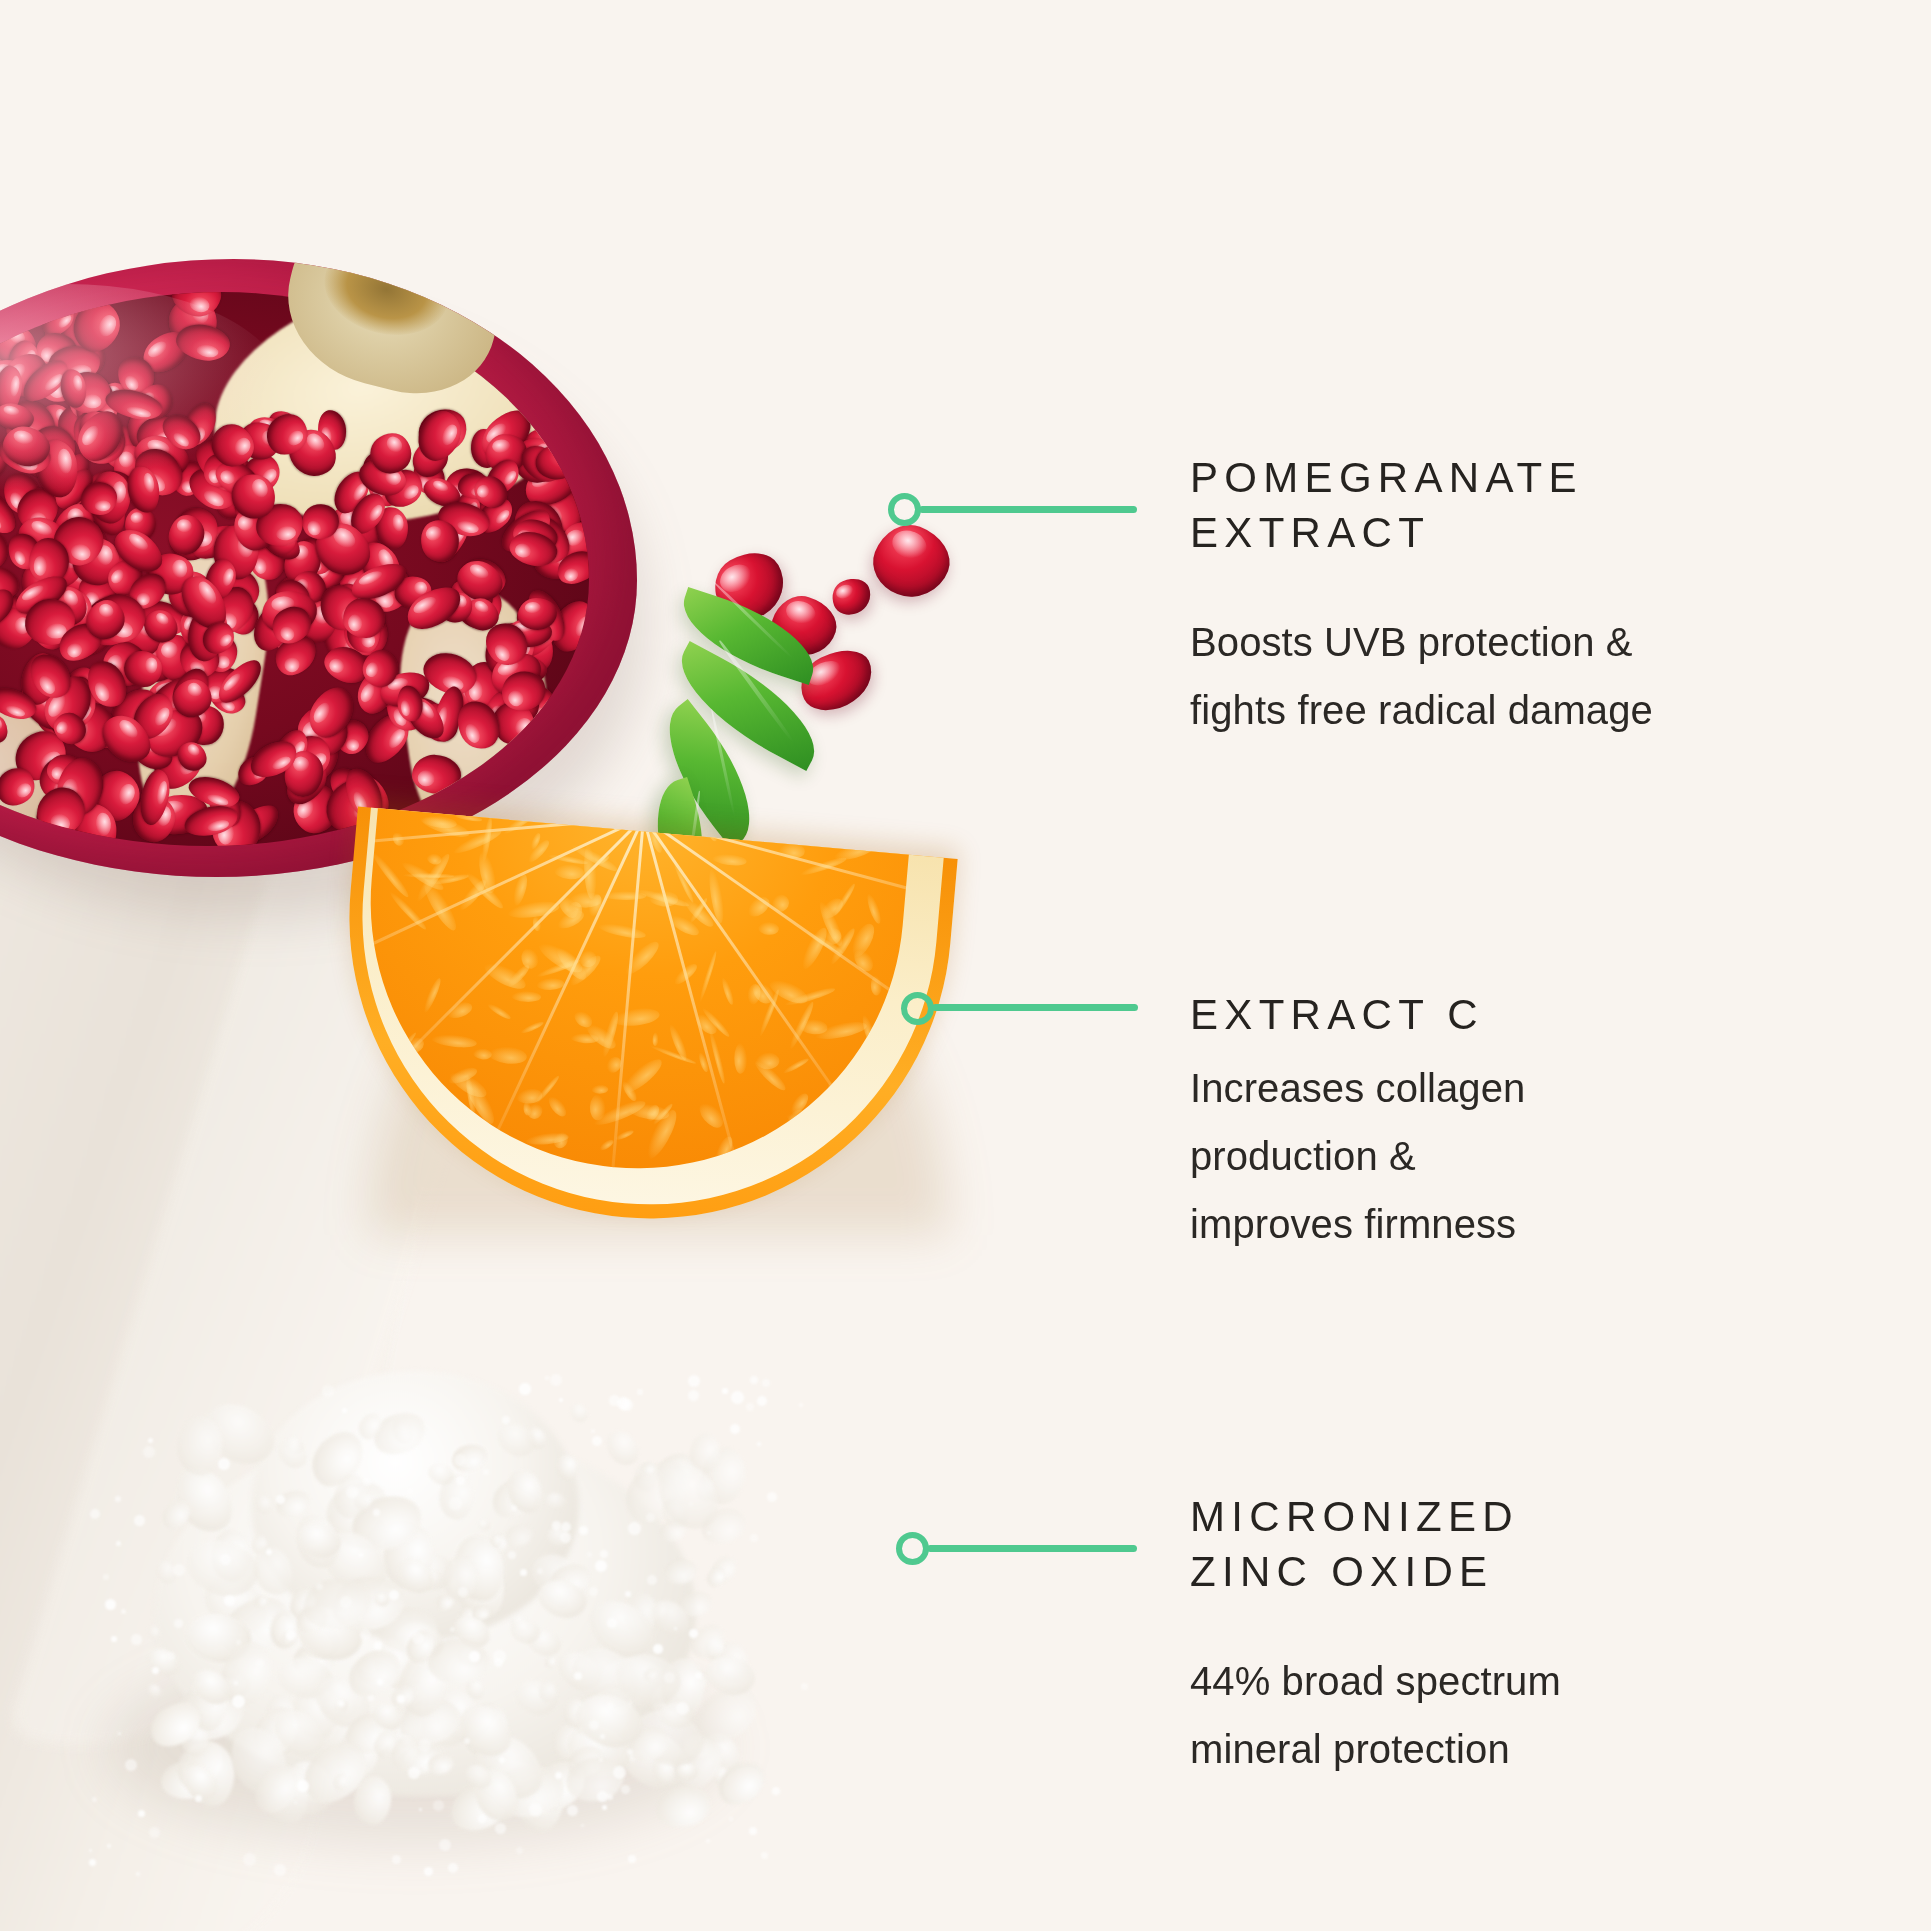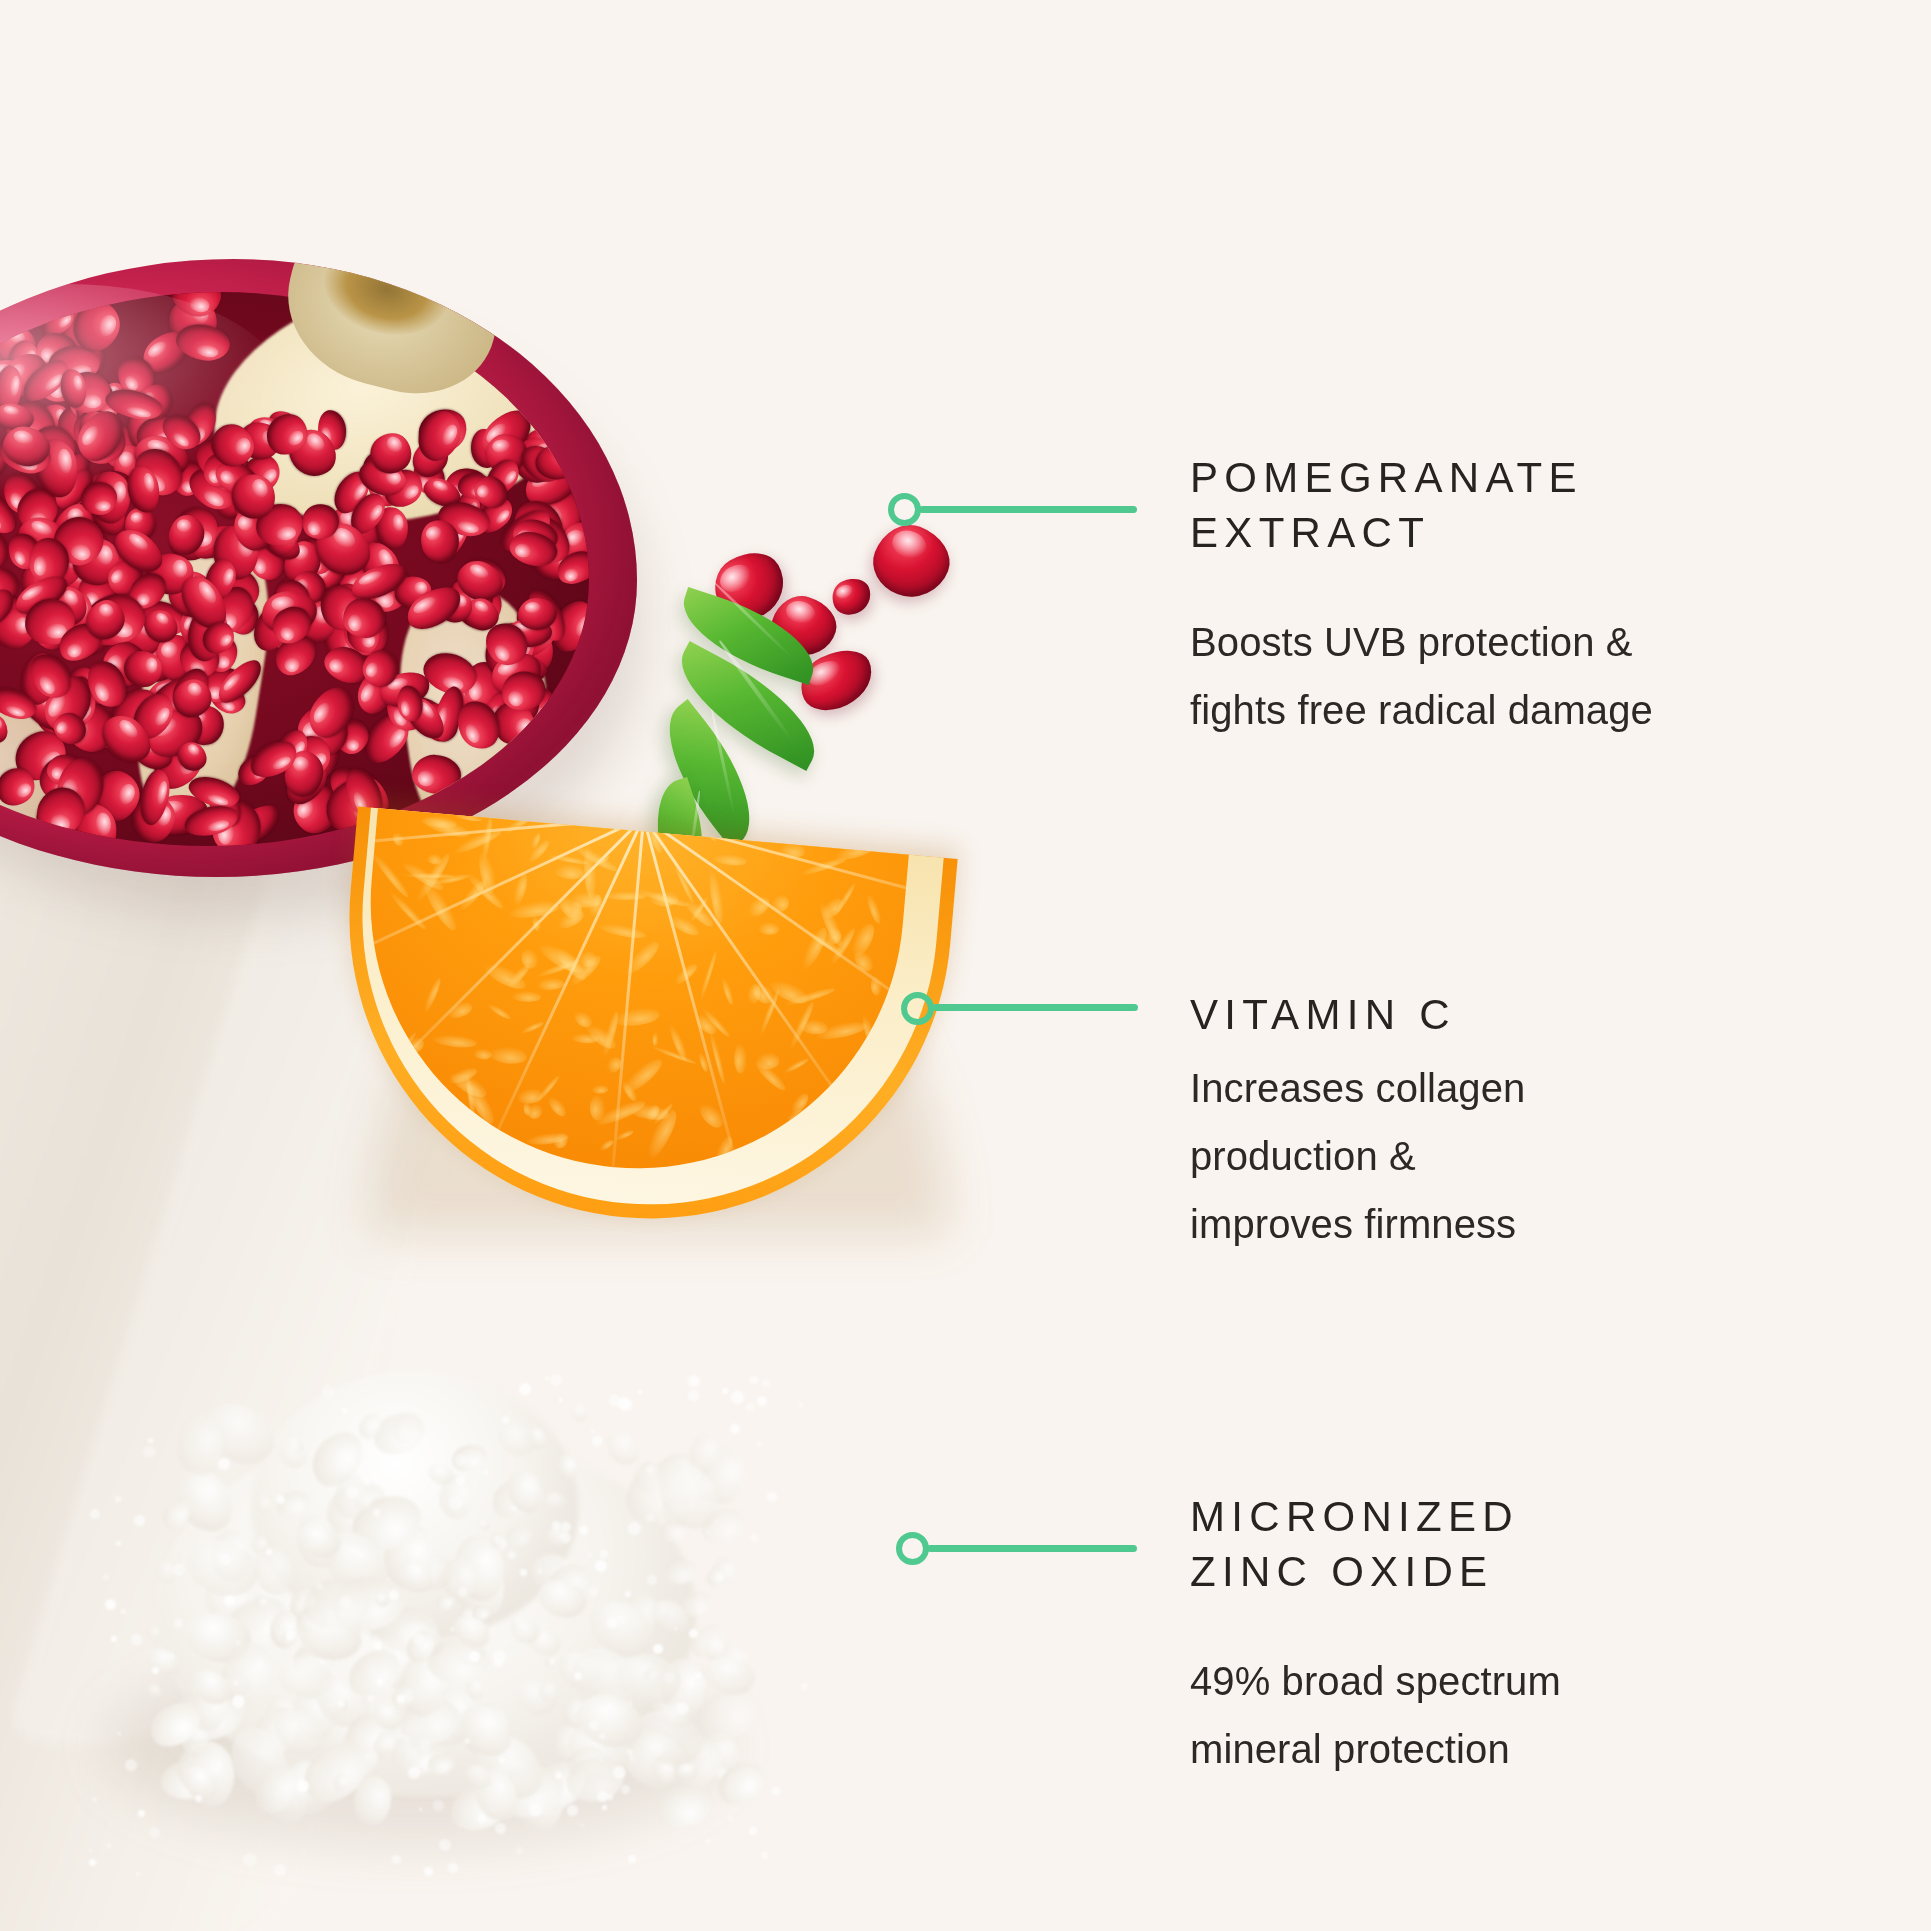--- a/index.html
+++ b/index.html
@@ -1212,29 +1212,29 @@
     <div class="leader" style="left:919px; top:506px; width:218px;"></div>
     <div class="c-head" style="left:1190px; top:450px; width:618px;">POMEGRANATE
 EXTRACT</div>
     <div class="c-body" style="left:1190px; top:608px; width:676px;">Boosts UVB protection &amp;
 fights free radical damage</div>
   </div>
 
   <div class="callout">
     <div class="marker" style="left:901px; top:992px;"></div>
     <div class="leader" style="left:932px; top:1004px; width:206px;"></div>
-    <div class="c-head" style="left:1190px; top:987px; width:618px;">VITAMIN C</div>
+    <div class="c-head" style="left:1190px; top:987px; width:618px;">EXTRACT C</div>
     <div class="c-body" style="left:1190px; top:1054px; width:676px;">Increases collagen
 production &amp;
 improves firmness</div>
   </div>
 
   <div class="callout">
     <div class="marker" style="left:896px; top:1532px;"></div>
     <div class="leader" style="left:927px; top:1545px; width:210px;"></div>
     <div class="c-head" style="left:1190px; top:1489px; width:618px;">MICRONIZED
 ZINC OXIDE</div>
-    <div class="c-body" style="left:1190px; top:1647px; width:676px;">49% broad spectrum
+    <div class="c-body" style="left:1190px; top:1647px; width:676px;">44% broad spectrum
 mineral protection</div>
   </div>
 
 </div>
 
 
 </body></html>

